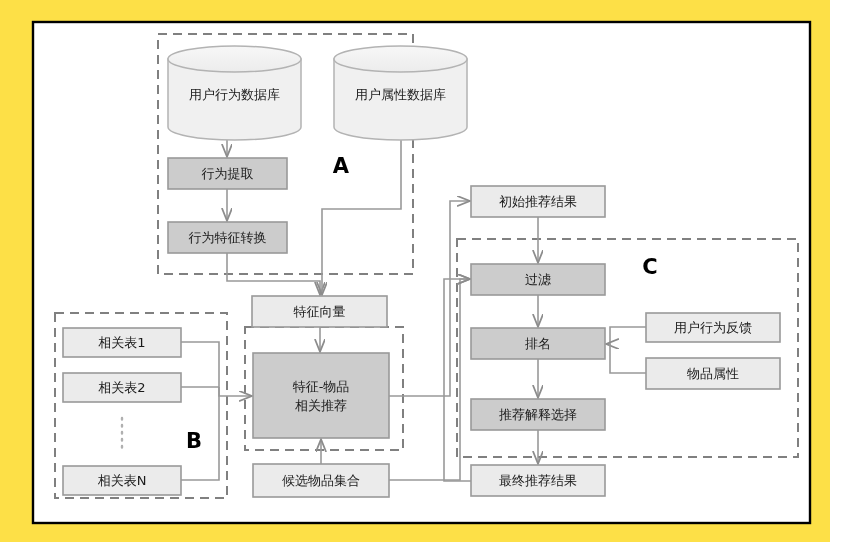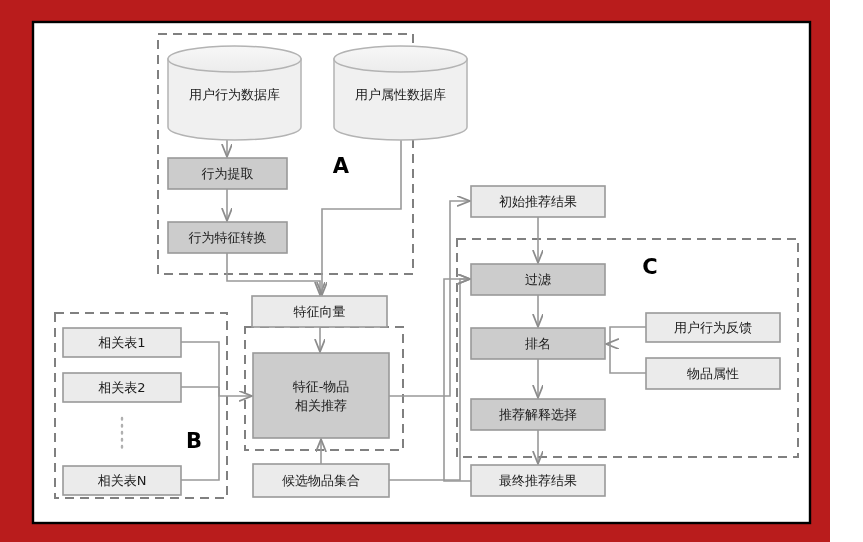--- a/index.html
+++ b/index.html
@@ -1,17 +1,17 @@
 <!DOCTYPE html>
 <html><head>
 <meta charset="utf-8">
 <style>
   html,body{margin:0;padding:0;background:#ffffff;}
   body{font-family:"DejaVu Sans","Liberation Sans",sans-serif;}
-  #stage{position:relative;width:830px;height:542px;background:#b91c1c;overflow:hidden;}
+  #stage{position:relative;width:830px;height:542px;background:#fde047;overflow:hidden;}
   svg{display:block;}
   .node-label{font-family:"DejaVu Sans","Liberation Sans",sans-serif;font-size:13px;fill:#1a1a1a;text-anchor:middle;dominant-baseline:middle;}
   .group-label{font-family:"DejaVu Sans","Liberation Sans",sans-serif;font-size:21px;font-weight:bold;fill:#000000;text-anchor:middle;dominant-baseline:middle;}
 </style>
 </head>
 <body>
 
 <div id="stage">
   <svg id="diagram" width="863" height="542" viewBox="0 0 863 542">
     <defs>

